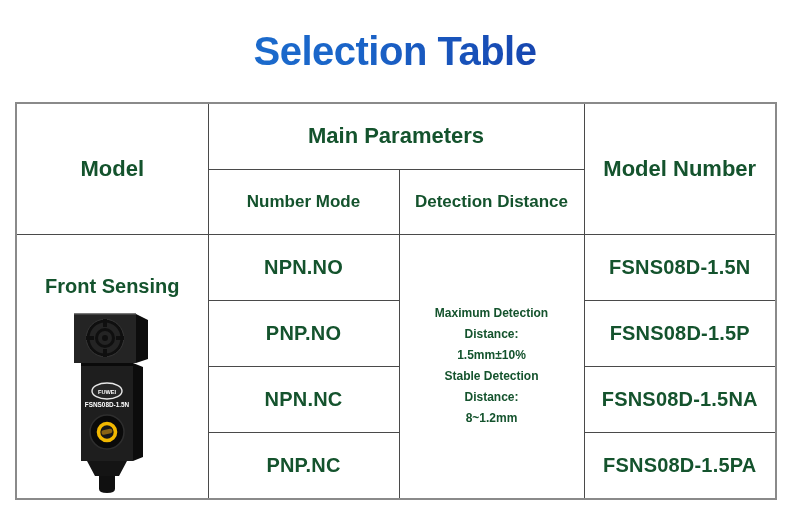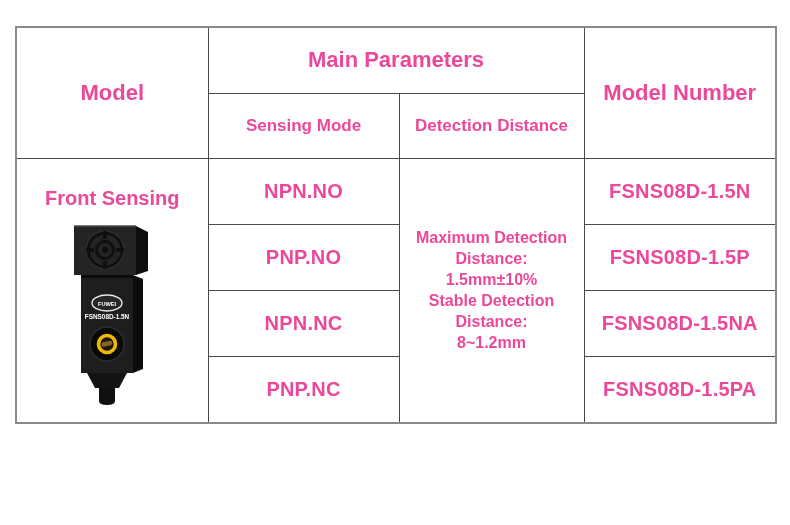--- a/index.html
+++ b/index.html
@@ -41,72 +41,73 @@
     width: 760px;
     margin: 26px 0 0 15px;
     border: 2px solid #8a8a8a;
   }
   .sel-table th, .sel-table td {
     border: 1px solid #4a4a4a;
     text-align: center;
     vertical-align: middle;
     padding: 0;
     font-weight: bold;
-    color: #ec4899;
+    color: #14532d;
     overflow: hidden;
   }
   .h-big   { font-size: 22px; }
   .h-small { font-size: 17px; }
   .cell-big { font-size: 20px; letter-spacing: 0.2px; }
 
   tr.hr1 { height: 66px; }
   tr.hr2 { height: 65px; }
   tr.br  { height: 66px; }
   tr.br-last { height: 67px; }
 
   
   td.type-cell { vertical-align: top; }
   .type-label {
-    margin-top: 28px;
+    margin-top: 40px;
     font-size: 20px;
     font-weight: bold;
   }
   .sensor-svg {
     display: block;
     margin: 8px auto 0 auto;
   }
 
   
-  td.detect-cell { font-size: 16px; line-height: 21px; }
+  td.detect-cell { font-size: 12px; line-height: 21px; }
   .detect-block div { white-space: nowrap; }
   .detect-block.stable { }
 </style>
 </head>
 <body>
 
 <div>
 
+  <h1 class="title">Selection Table</h1>
 
   <table class="sel-table">
     <colgroup>
       <col style="width:192px">
       <col style="width:191px">
       <col style="width:185px">
       <col style="width:192px">
     </colgroup>
 
     <tbody>
         <tr class="hr1">
       <th rowspan="2" class="h-big">Model</th>
       <th colspan="2" class="h-big">Main Parameters</th>
       <th rowspan="2" class="h-big">Model Number</th>
     </tr>
 
     <tr class="hr2">
-      <th class="h-small">Sensing Mode</th>
+      <th class="h-small">Number Mode</th>
       <th class="h-small">Detection Distance</th>
     </tr>
 
     <tr class="br">
       <td rowspan="4" class="type-cell">
         <div class="type-label">Front Sensing</div>
 
         <svg class="sensor-svg" width="100" height="192" viewBox="0 0 100 192">
 
           <polygon points="74,8 86,14 86,53 74,57" fill="#0d0d0d"></polygon>

